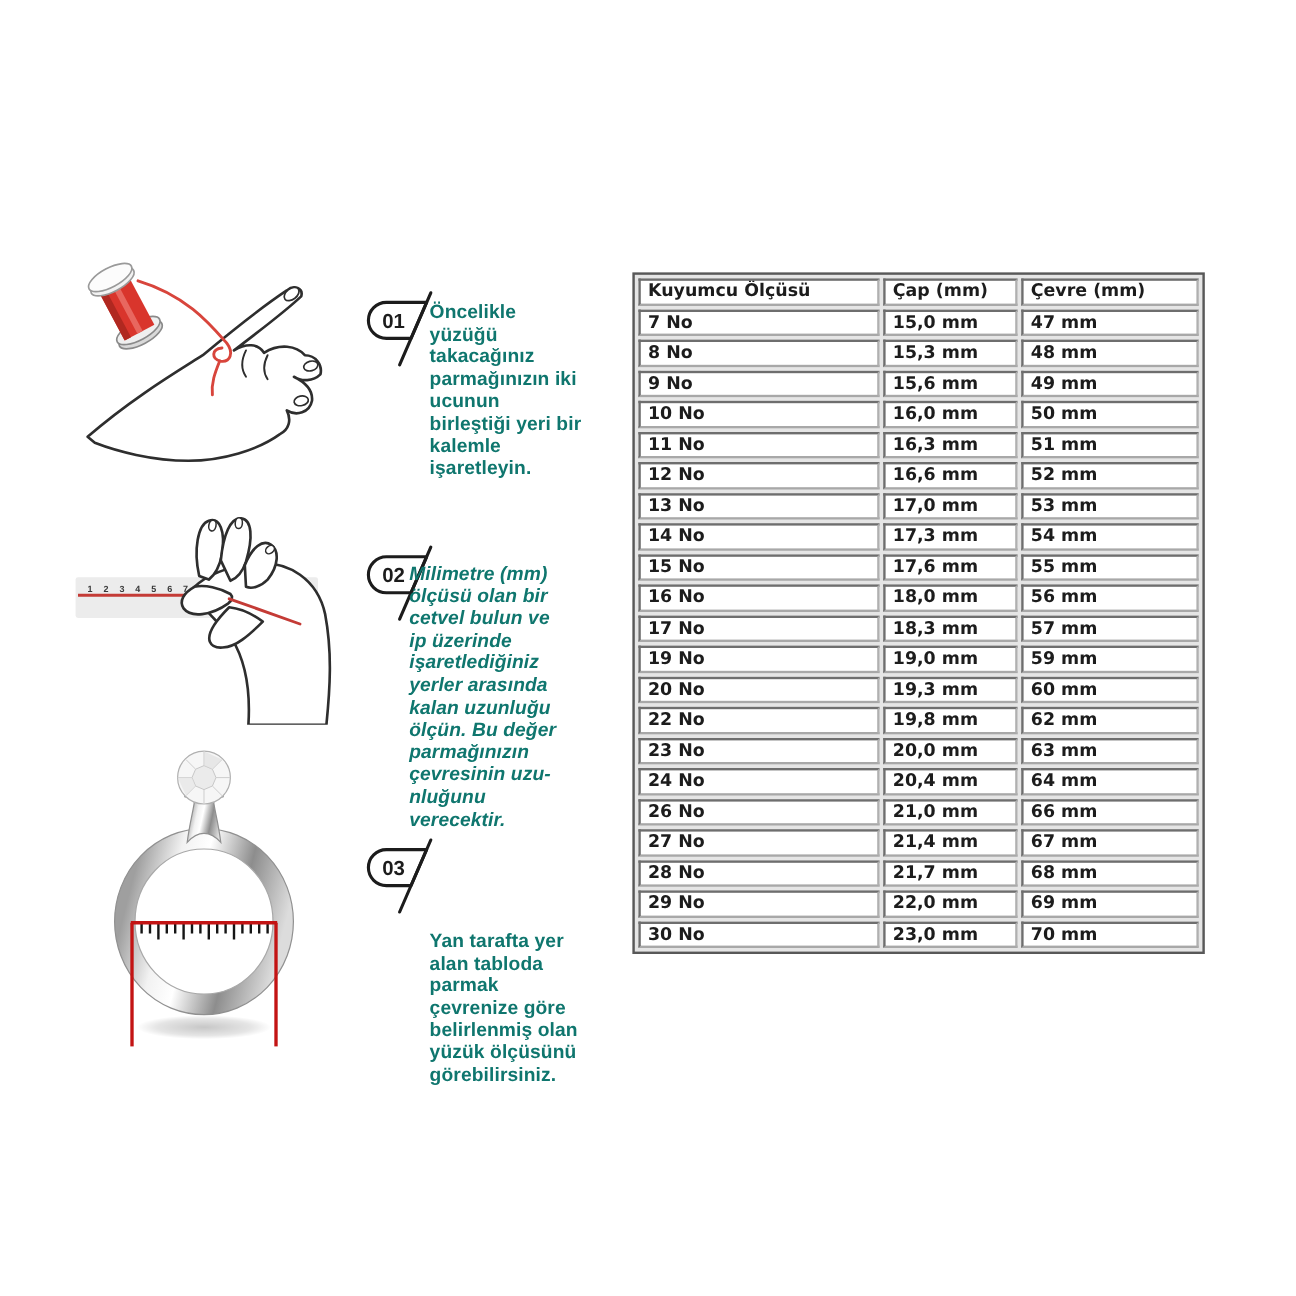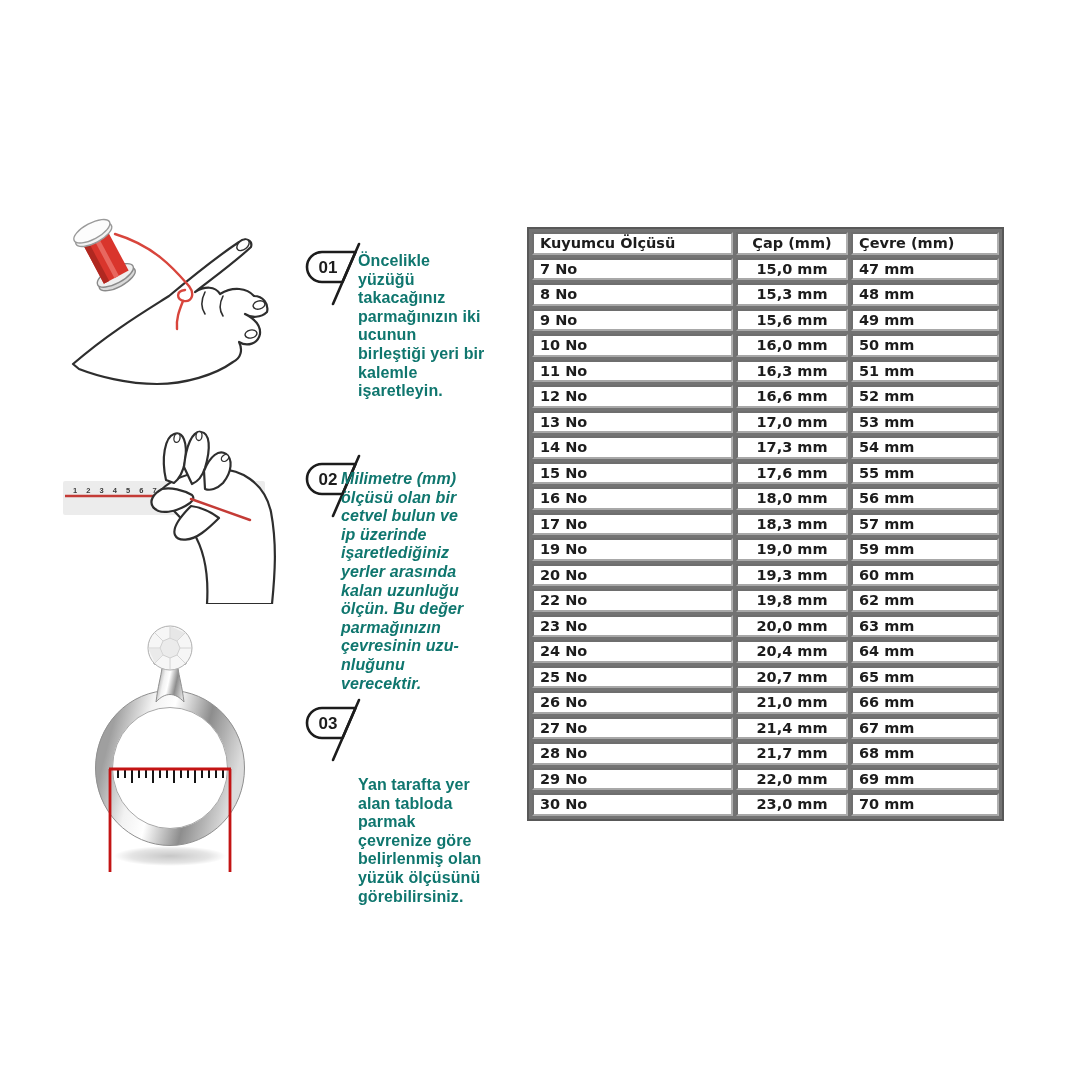--- a/index.html
+++ b/index.html
@@ -15,33 +15,33 @@
   .step-text{
     position:absolute;white-space:pre-line;
     font-size:16px;line-height:18.6px;font-weight:600;
     color:#0f766e;letter-spacing:0.1px;
   }
 
   
   .size-table{
     position:absolute;left:527px;top:227px;
     border-collapse:separate;border-spacing:3px;
-    border:2px solid #585858;background:#737373;
+    border:2px solid #585858;background:#e5e5e5;
     table-layout:fixed;
   }
   .size-table th,.size-table td{
     border:2px solid;border-color:#6e6e6e #b0b0b0 #a8a8a8 #6e6e6e;
     background:#ffffff;
     font-family:"DejaVu Sans","Liberation Sans",sans-serif;
     font-weight:bold;font-size:14.5px;line-height:16.5px;
     color:#1c1c1c;text-align:left;vertical-align:middle;
     padding:1px 6px;overflow:hidden;white-space:nowrap;
   }
   .size-table .c1{width:185px;}
-  .size-table .c2{width:96px;text-align:center;}
+  .size-table .c2{width:96px;}
   .size-table .c3{width:132px;}
 </style>
 </head>
 <body>
 
 <div class="canvas">
 
   <div class="illus" style="left:55px;top:212px;">
     <svg width="250" height="192" viewBox="0 0 250 192">
 
@@ -279,25 +279,20 @@
           <td class="c1">23 No</td>
           <td class="c2">20,0 mm</td>
           <td class="c3">63 mm</td>
         </tr>
         <tr>
           <td class="c1">24 No</td>
           <td class="c2">20,4 mm</td>
           <td class="c3">64 mm</td>
         </tr>
         <tr>
-          <td class="c1">25 No</td>
-          <td class="c2">20,7 mm</td>
-          <td class="c3">65 mm</td>
-        </tr>
-        <tr>
           <td class="c1">26 No</td>
           <td class="c2">21,0 mm</td>
           <td class="c3">66 mm</td>
         </tr>
         <tr>
           <td class="c1">27 No</td>
           <td class="c2">21,4 mm</td>
           <td class="c3">67 mm</td>
         </tr>
         <tr>

